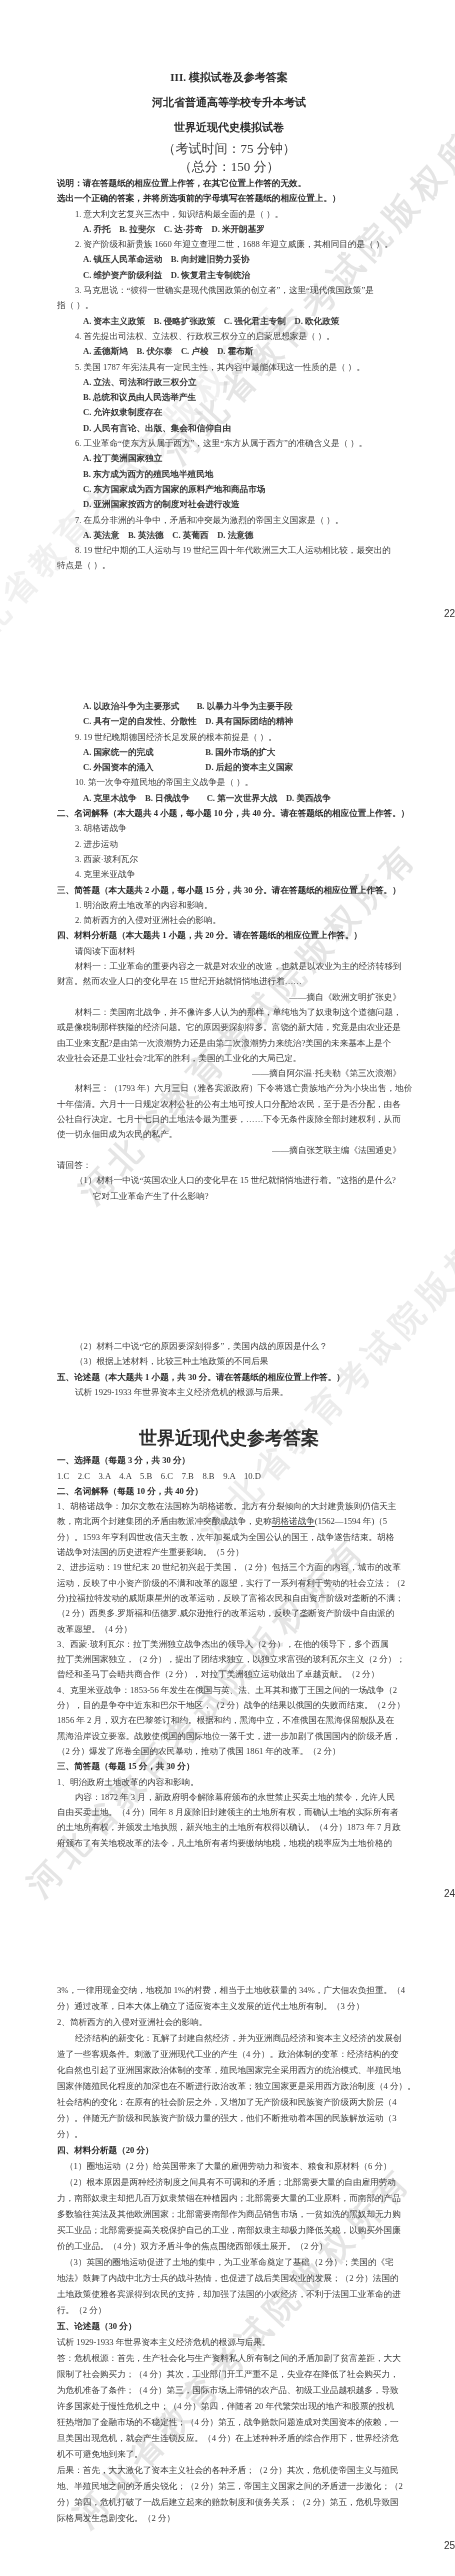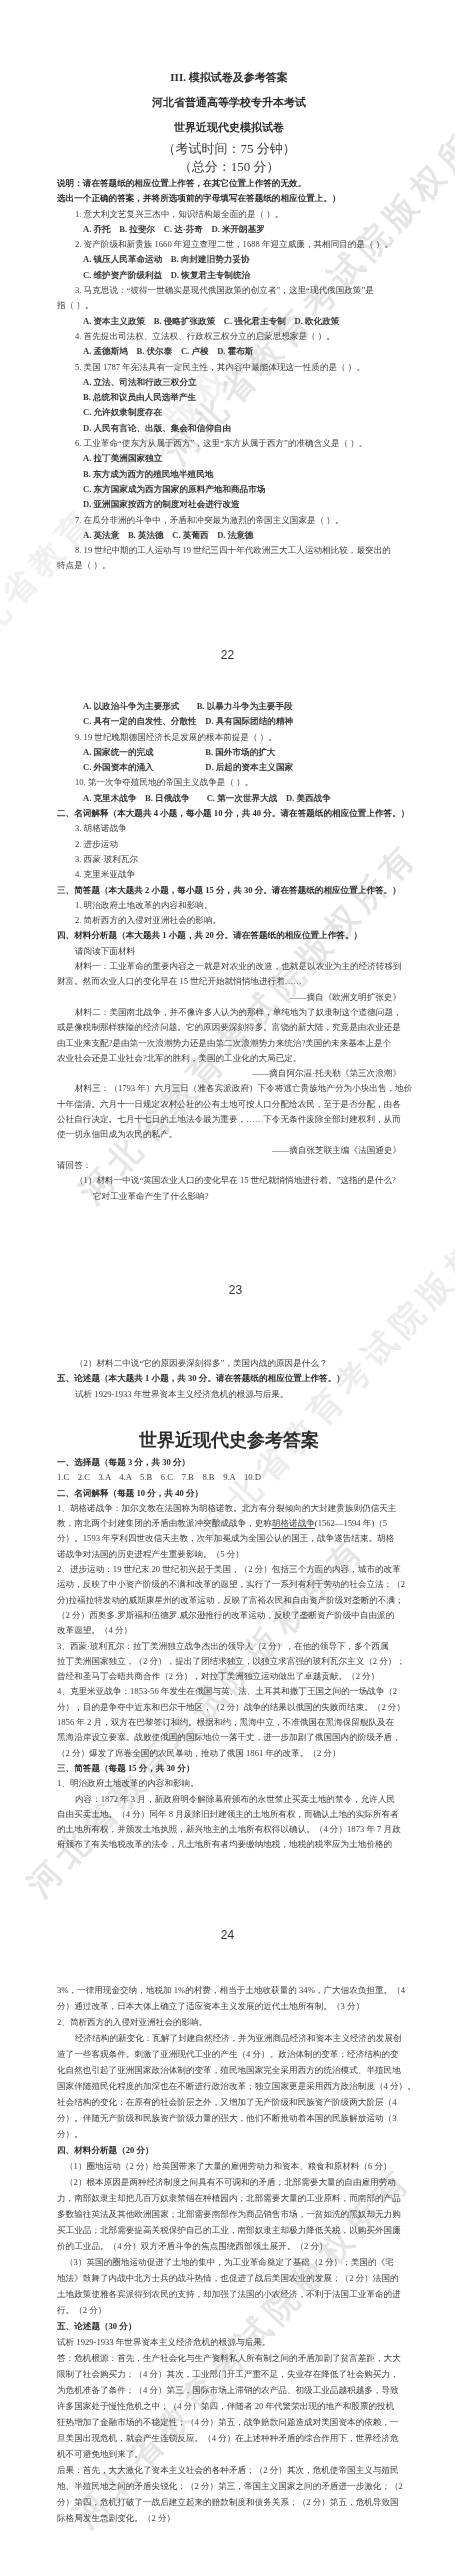--- a/index.html
+++ b/index.html
@@ -17,24 +17,24 @@
   .wm6{left:80px;top:2500px;}
   
   .page{position:absolute;left:0;width:455px;z-index:1;}
   #pg1{top:12px;height:642px;}
   #pg2{top:642px;height:644px;padding-left:16px;}
   #pg3{top:1286px;height:644px;}
   #pg4{top:1930px;height:646px;}
   .content{position:absolute;left:57px;width:344px;}
   #pg1 .content{top:53px;}
   #pg2 .content{top:57px;}
-  #pg3 .content{top:70px;}
+  #pg3 .content{top:53px;}
   #pg4 .content{top:52px;}
-  .pageno{position:absolute;left:0;width:100%;text-align:center;font-size:12px;color:#333;
-          font-family:"Liberation Sans","DejaVu Sans",sans-serif;margin-top:40px;}
+  .pageno{position:absolute;left:0;width:100%;text-align:right;font-size:10px;color:#333;
+          font-family:"Liberation Sans","DejaVu Sans",sans-serif;}
   #pg1 .pageno{top:596px;}
   #pg2 .pageno{top:601px;}
   #pg3 .pageno{top:602px;}
   #pg4 .pageno{top:610px;}
   
   .ln{font-size:8.6px;line-height:15.3px;height:15.3px;white-space:pre;color:#3a3a3a;}
   #pg4 .ln{line-height:16px;height:16px;}
   .bt{font-size:11px;font-weight:bold;text-align:center;line-height:25px;height:25px;color:#2e2e2e;}
   .cn{font-size:13px;text-align:center;line-height:18px;height:18px;}
   .lh{font-weight:bold;color:#2e2e2e;}
@@ -130,20 +130,21 @@
         <div class="ln l0">请回答：</div>
         <div class="ln l1">（1）材料一中说“英国农业人口的变化早在 15 世纪就悄悄地进行着。”这指的是什么?</div>
         <div class="ln l3">它对工业革命产生了什么影响?</div>
       </div>
     <div class="pageno">23</div>
   </section>
 
   <section class="page" id="pg3">
     <div class="content">
         <div class="ln l1">（2）材料二中说“它的原因要深刻得多”，美国内战的原因是什么？</div>
+        <div class="ln l1">（3）根据上述材料，比较三种土地政策的不同后果</div>
         <div class="ln lh">五、论述题（本大题共 1 小题，共 30 分。请在答题纸的相应位置上作答。）</div>
         <div class="ln l1">试析 1929-1933 年世界资本主义经济危机的根源与后果。</div>
         <div class="lbig">世界近现代史参考答案</div>
         <div class="ln lh">一、选择题（每题 3 分，共 30 分）</div>
         <div class="ln lkey">1.C　2.C　3.A　4.A　5.B　6.C　7.B　8.B　9.A　10.D</div>
         <div class="ln lh">二、名词解释（每题 10 分，共 40 分）</div>
         <div class="ln l0">1、胡格诺战争：加尔文教在法国称为胡格诺教。北方有分裂倾向的大封建贵族则仍信天主</div>
         <div class="ln l0">教，南北两个封建集团的矛盾由教派冲突酿成战争，史称<u>胡格诺战争</u>(1562—1594 年)（5</div>
         <div class="ln l0">分）。1593 年亨利四世改信天主教，次年加冕成为全国公认的国王，战争遂告结束。胡格</div>
         <div class="ln l0">诺战争对法国的历史进程产生重要影响。（5 分）</div>

